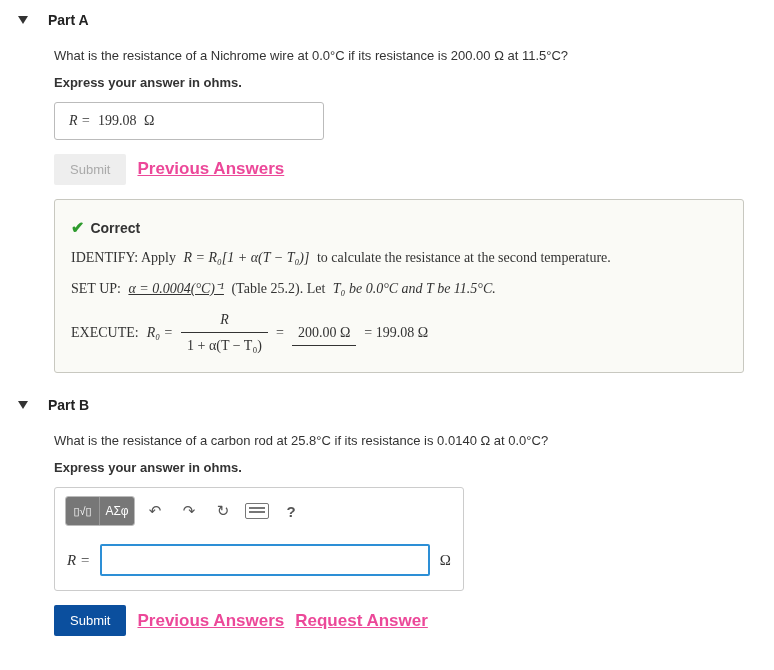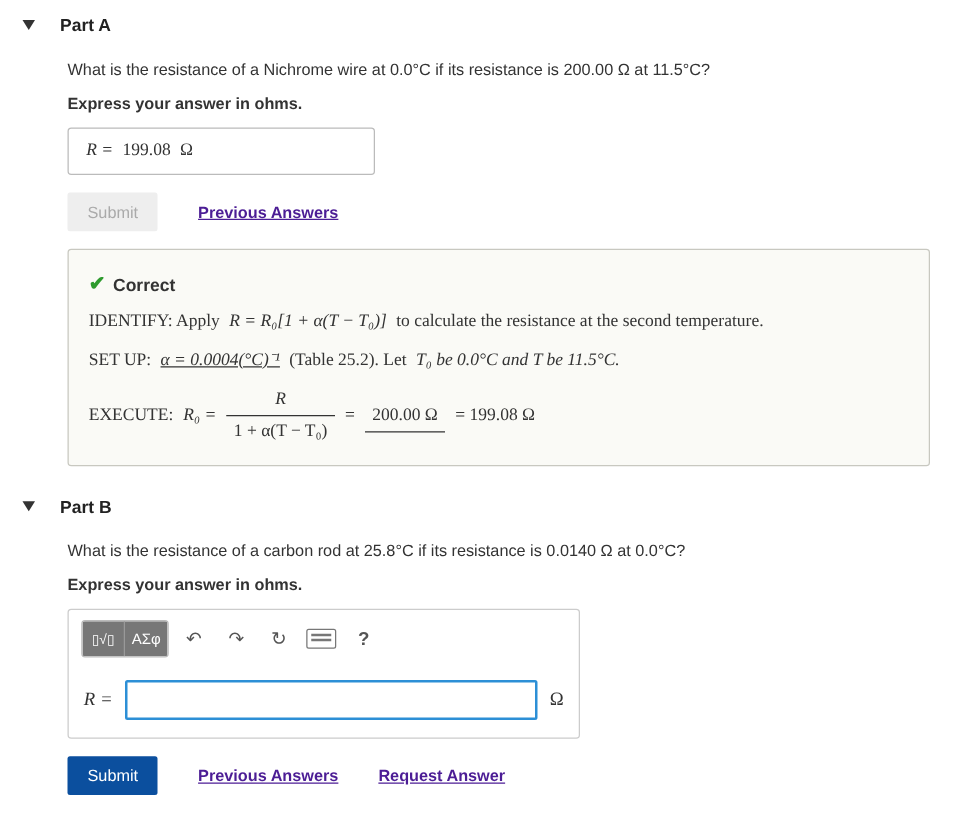--- a/index.html
+++ b/index.html
@@ -38,33 +38,33 @@
     margin-bottom: 8px;
   }
   .instruction {
     font-weight: bold;
     margin-bottom: 12px;
   }
   .answerbox-readonly {
     border: 1px solid #bbb;
     border-radius: 3px;
     padding: 10px 14px;
-    width: 246px;
+    width: 270px;
     font-style: italic;
     font-family: Georgia, 'Times New Roman', serif;
     font-size: 14px;
     margin-bottom: 14px;
     background: #fff;
   }
   .answerbox-readonly .var { font-style: italic; }
   .answerbox-readonly .unit { font-style: normal; margin-left: 4px;}
   .actions {
     display: flex;
     align-items: center;
-    gap: 32px;
+    gap: 11px;
     margin-bottom: 14px;
   }
   .btn-submit-disabled {
     background: #eee;
     color: #aaa;
     border: none;
     padding: 8px 16px;
     font-size: 13px;
     border-radius: 2px;
     cursor: default;
@@ -72,24 +72,24 @@
   .btn-submit {
     background: #0b4f9e;
     color: #fff;
     border: none;
     padding: 8px 16px;
     font-size: 13px;
     border-radius: 2px;
     cursor: pointer;
   }
   .link {
-    color: #4c1d95;
+    color: #ec4899;
     text-decoration: underline;
     font-weight: bold;
-    font-size: 13px;
+    font-size: 17px;
     cursor: pointer;
   }
   .feedback-box {
     border: 1px solid #c8c8c0;
     border-radius: 3px;
     padding: 14px 16px;
     background: #fafaf6;
     line-height: 1.8;
     font-size: 13px;
     max-width: 690px;

